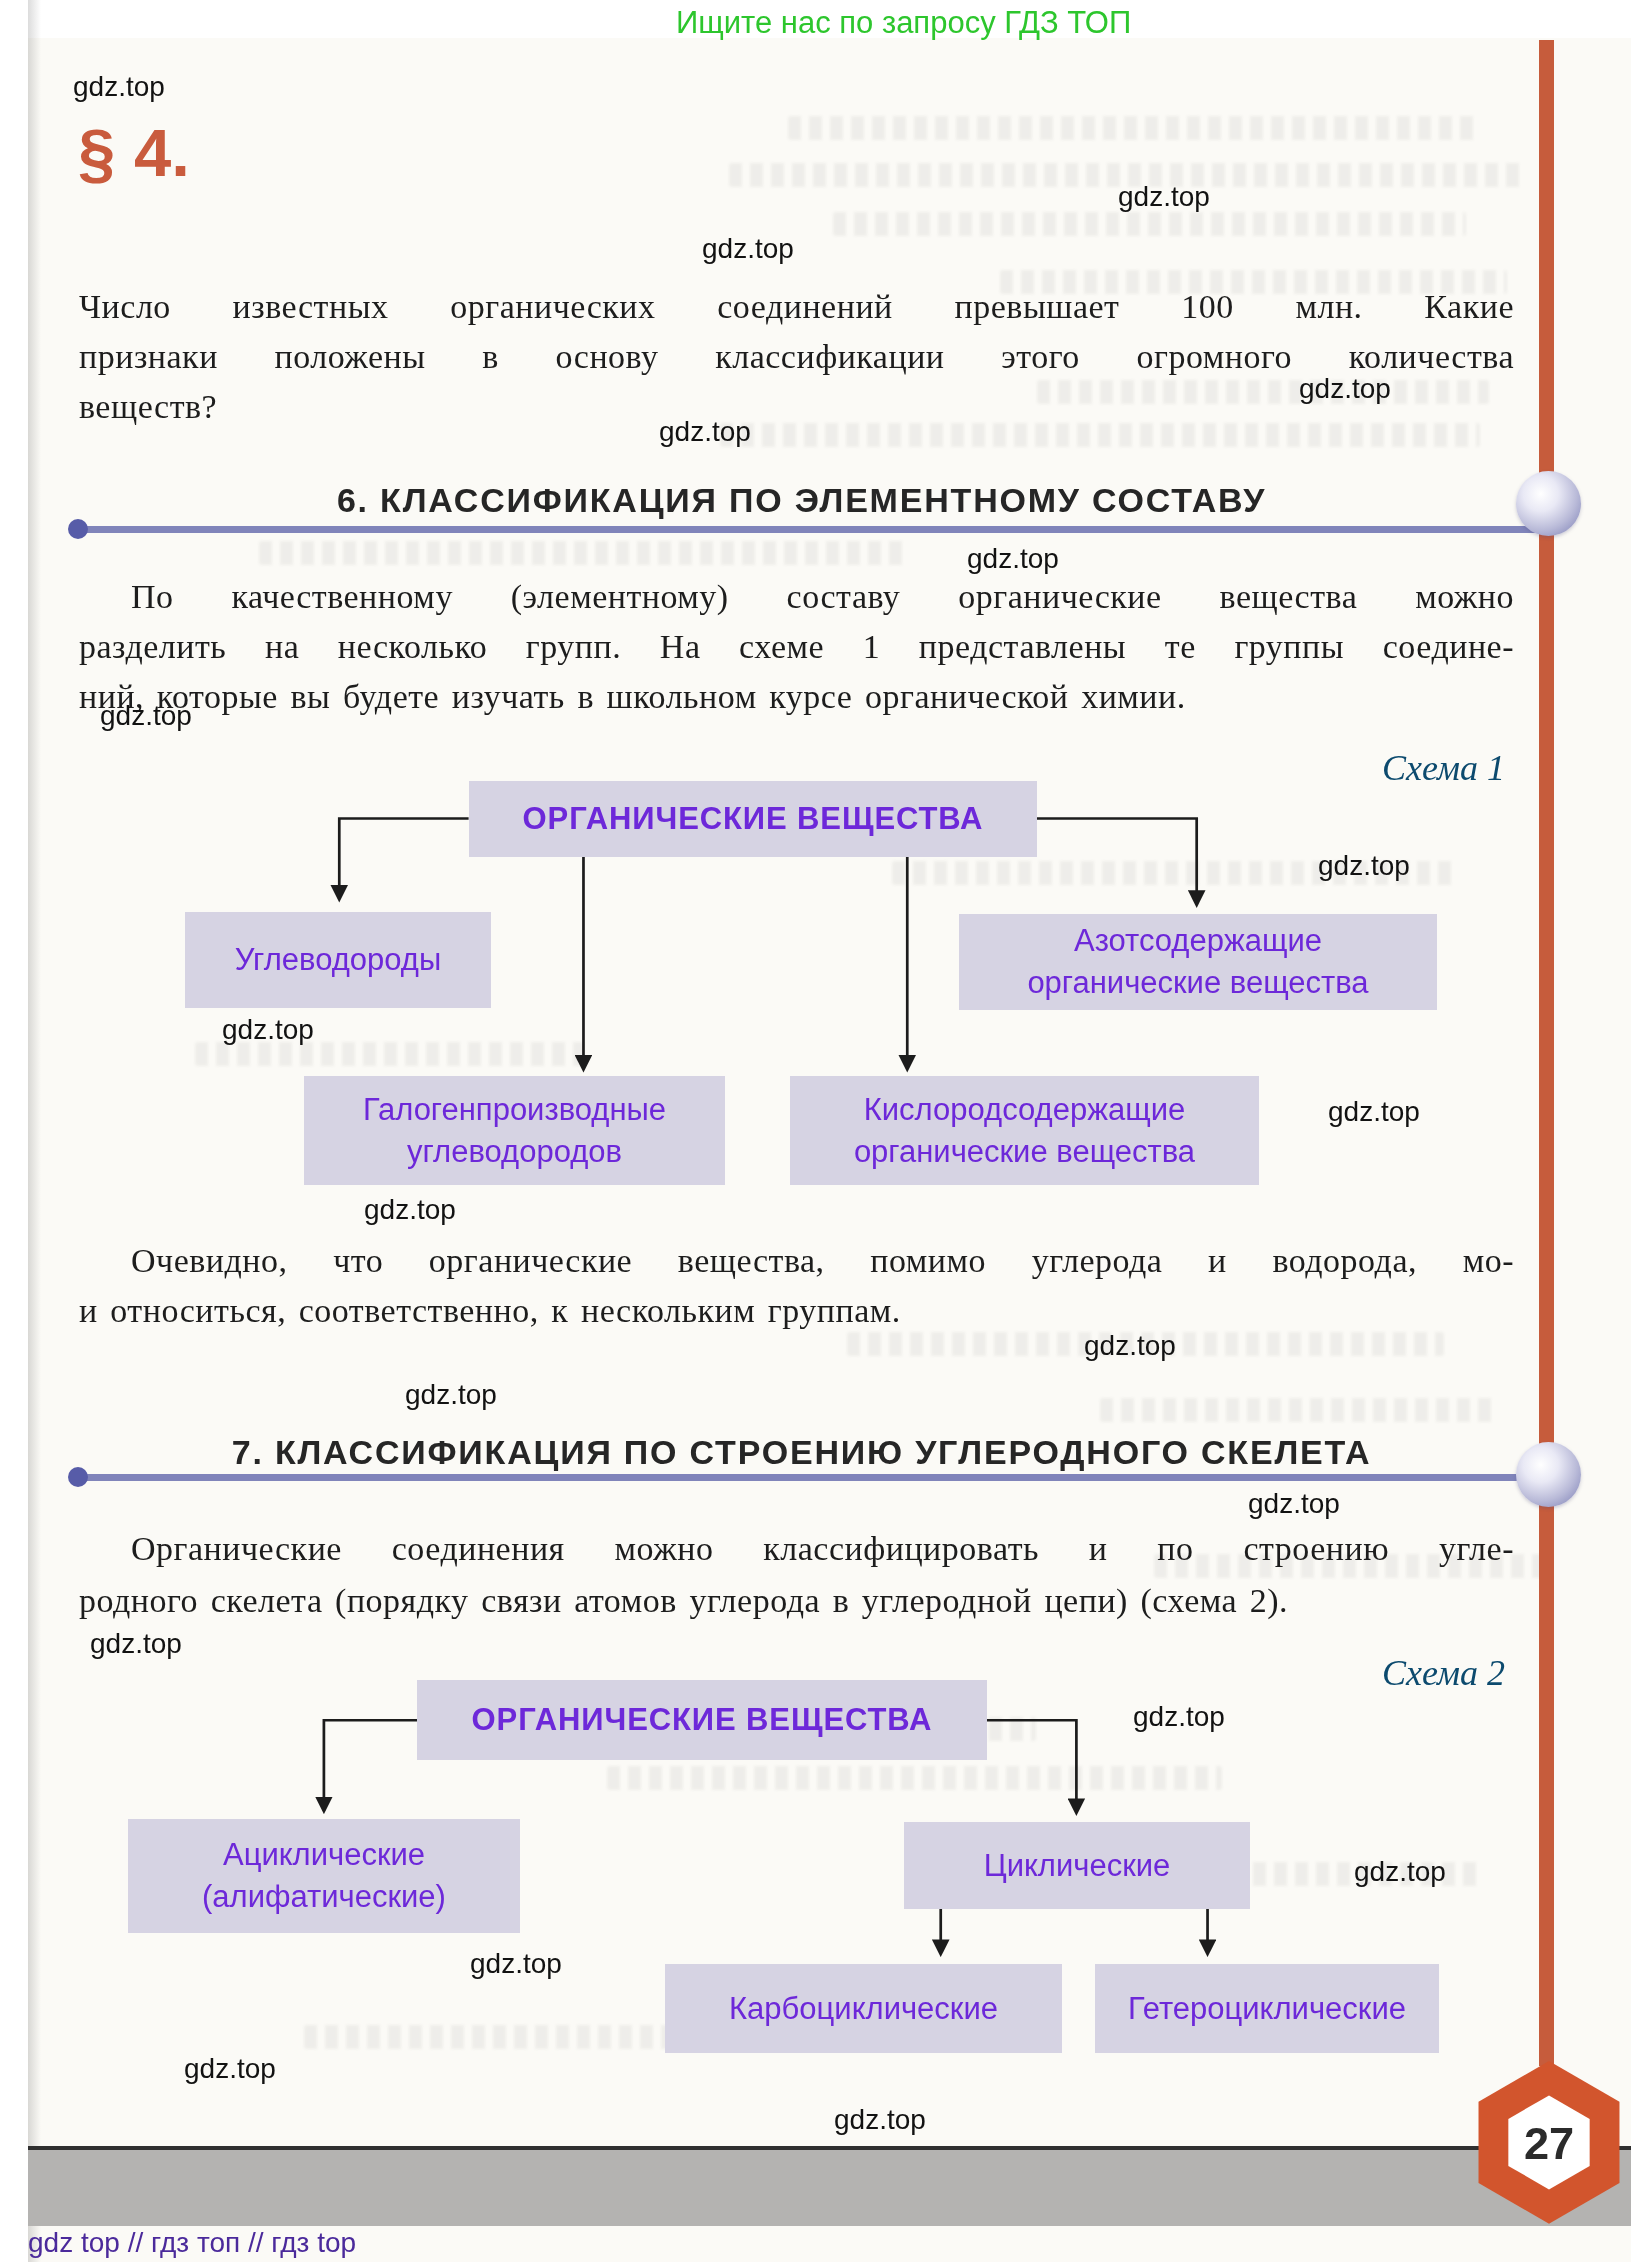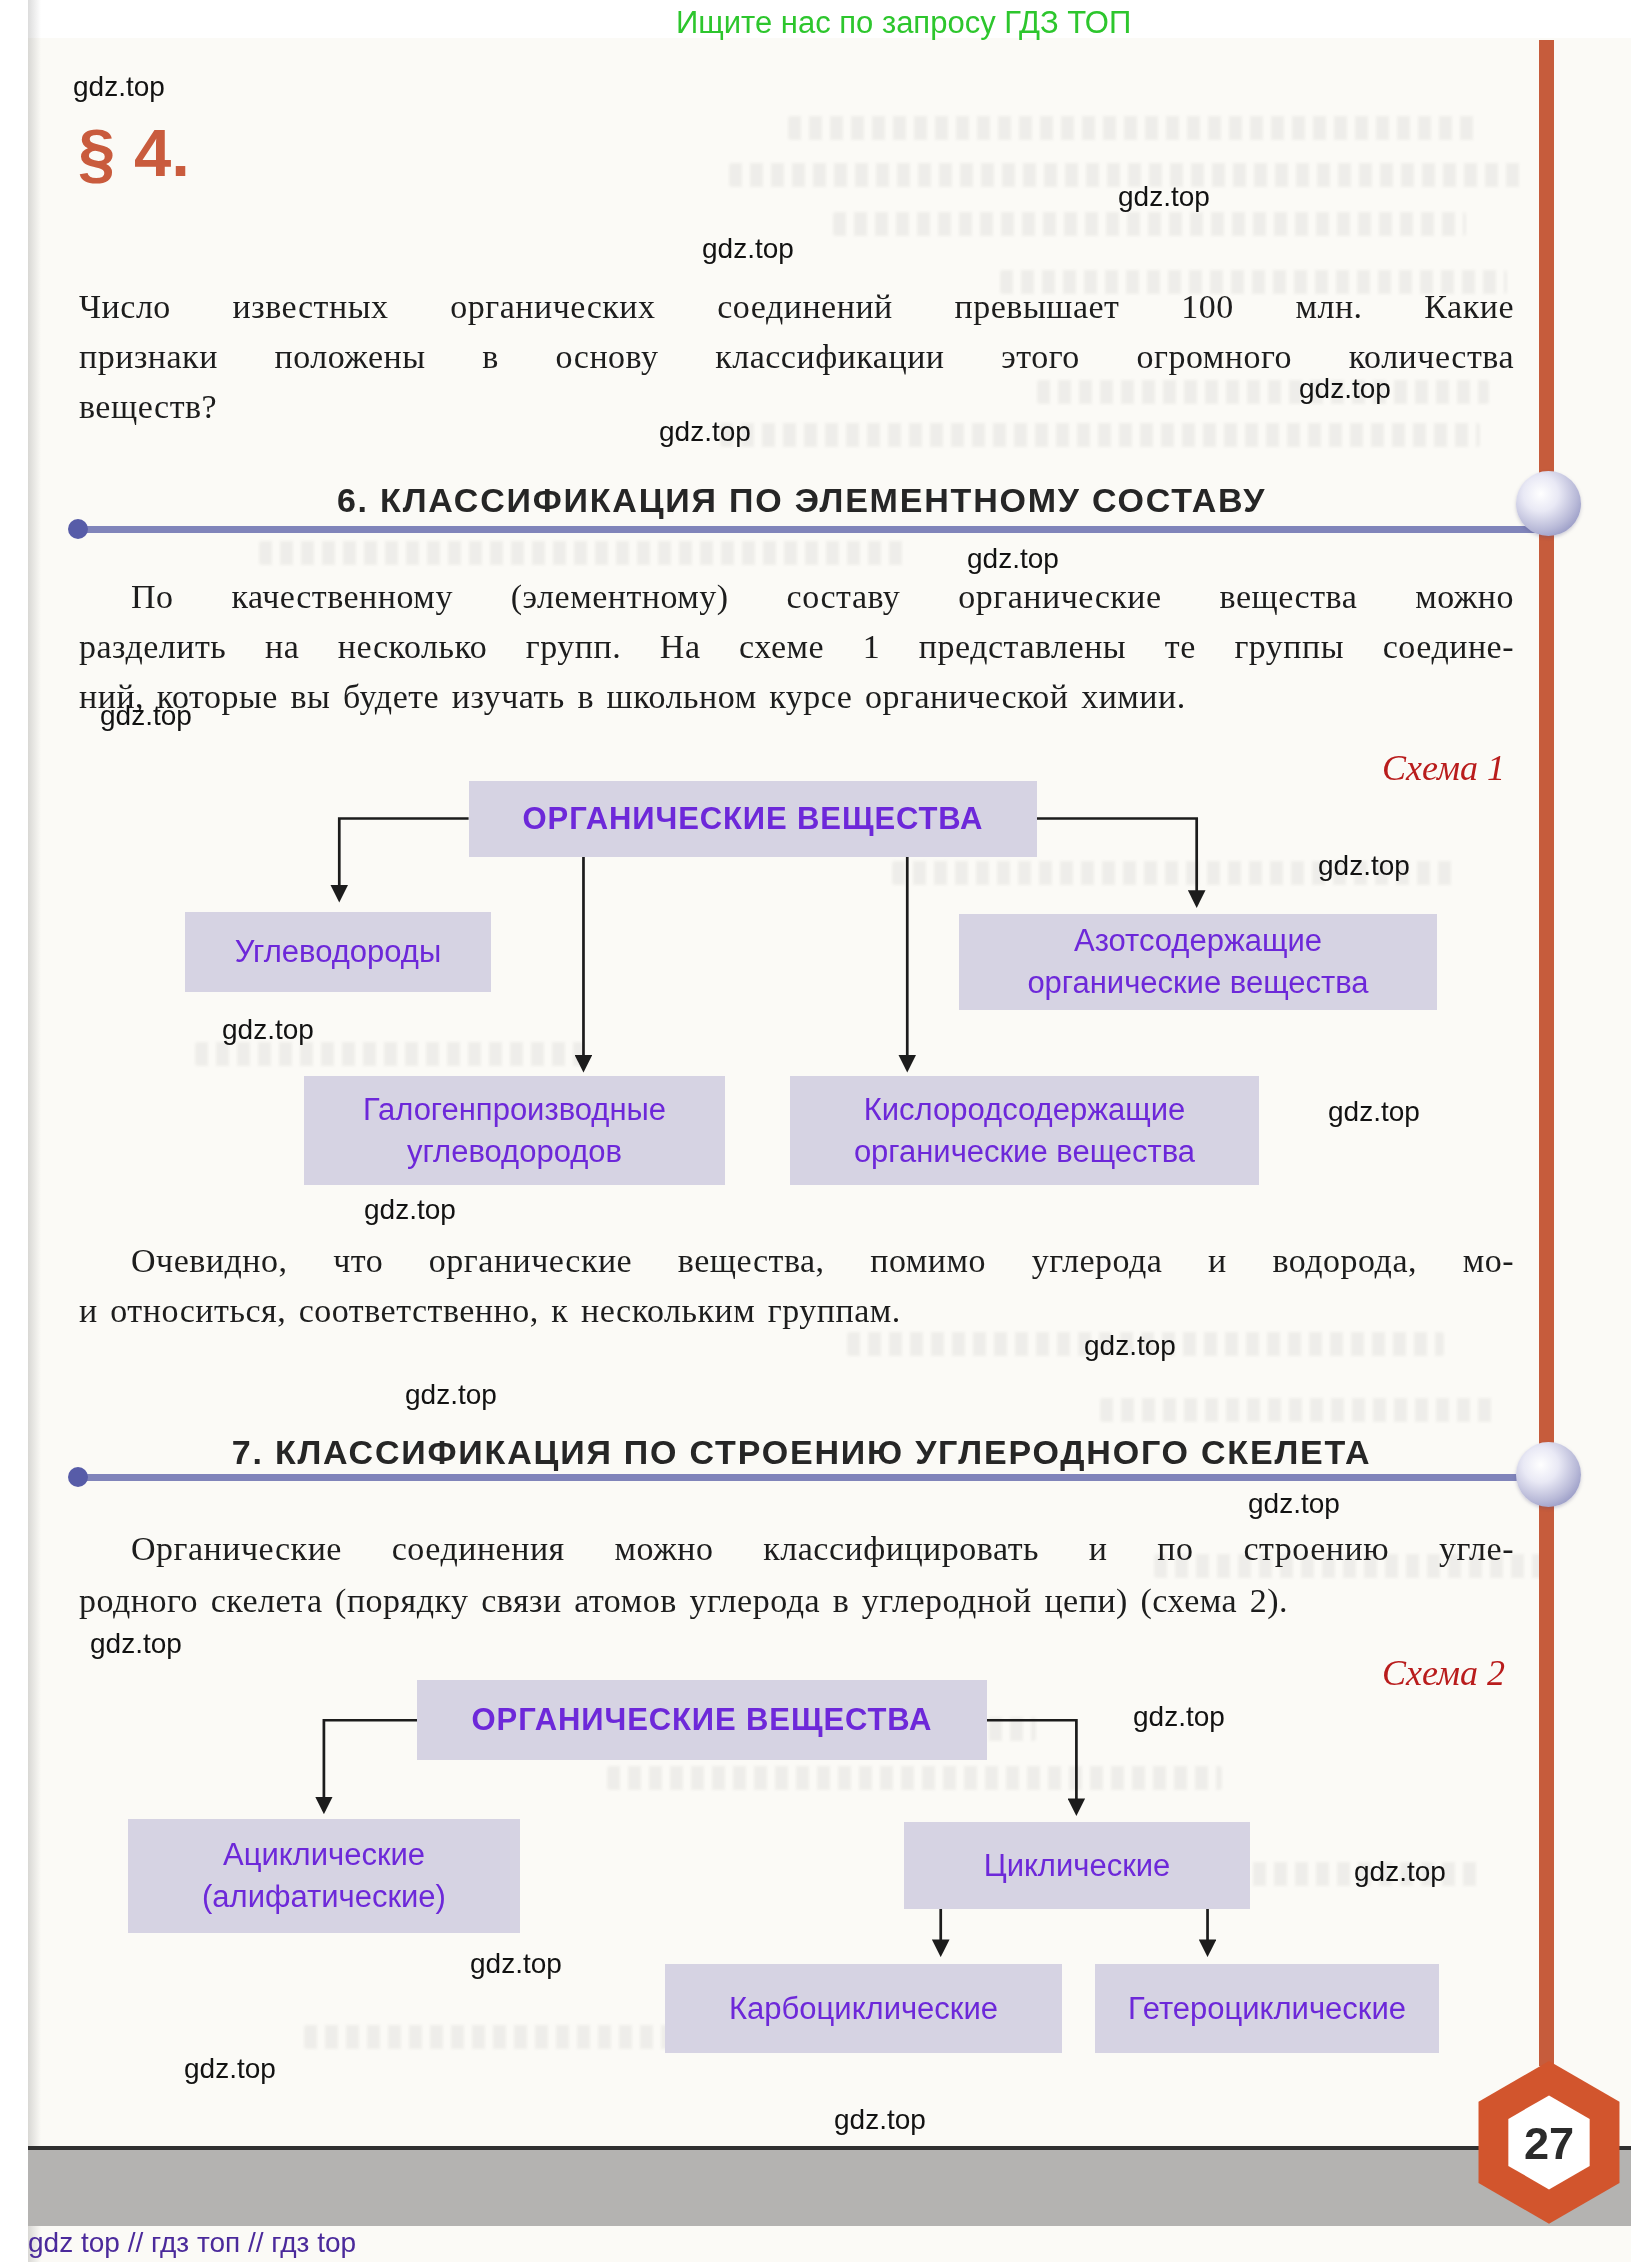--- a/index.html
+++ b/index.html
@@ -36,21 +36,21 @@
     font-size:34px; font-weight:bold; letter-spacing:1.8px; color:#262626; z-index:2; }
   .rule { position:absolute; left:45px; width:1484px; height:7.2px; background:#8084ba;
     border-radius:3.6px; z-index:2; }
   .dot { position:absolute; left:40px; width:20px; height:20px; border-radius:50%;
     background:#575ca8; z-index:2; }
   .sphere { position:absolute; width:65px; height:65px; border-radius:50%; z-index:3;
     background:radial-gradient(circle at 38% 35%, #ffffff 0%, #e9e9f5 30%, #b9bad8 62%, #8d90bf 86%, #7f82b5 100%);
     box-shadow:0 1.8px 3.6px rgba(70,70,120,0.25); }
 
   .scheme-label { position:absolute; right:154px; font-family:"Liberation Serif", serif;
-    font-style:italic; font-size:36px; color:#b91c1c; z-index:2; }
+    font-style:italic; font-size:36px; color:#0c4a6e; z-index:2; }
 
   .sbox { position:absolute; background:#d6d3e3; display:flex; align-items:center;
     justify-content:center; text-align:center; font-size:31px; line-height:42px;
     color:#6d28d9; white-space:pre-line; z-index:2; }
   .sbox.bold { font-weight:bold; letter-spacing:0.9px; }
 
   #connectors { position:absolute; left:0; top:0; z-index:1; pointer-events:none; }
 
   .accent-bar { position:absolute; left:1511px; top:40px; width:14.5px; height:2026px;
     background:#c65c3c; z-index:1; }
@@ -124,21 +124,21 @@
 
   <div class="para indent" style="top:572px">
       <div class="tline">По качественному (элементному) составу органические вещества можно</div>
       <div class="tline">разделить на несколько групп. На схеме 1 представлены те группы соедине-</div>
       <div class="tline tline-last">ний, которые вы будете изучать в школьном курсе органической химии.</div>
     </div>
 
   <div class="scheme-label" style="top:747px">Схема 1</div>
 
   <div class="sbox bold" style="left:441px;top:781px;width:568px;height:76px">ОРГАНИЧЕСКИЕ ВЕЩЕСТВА</div>
-  <div class="sbox" style="left:157px;top:912px;width:306px;height:80px">Углеводороды</div>
+  <div class="sbox" style="left:157px;top:912px;width:306px;height:96px">Углеводороды</div>
   <div class="sbox" style="left:931px;top:914px;width:478px;height:96px">Азотсодержащие
 органические вещества</div>
   <div class="sbox" style="left:276px;top:1076px;width:421px;height:109px">Галогенпроизводные
 углеводородов</div>
   <div class="sbox" style="left:762px;top:1076px;width:469px;height:109px">Кислородсодержащие
 органические вещества</div>
 
   <div class="para indent" style="top:1236px">
       <div class="tline">Очевидно, что органические вещества, помимо углерода и водорода, мо-</div>
       <div class="tline tline-last">и относиться, соответственно, к нескольким группам.</div>

